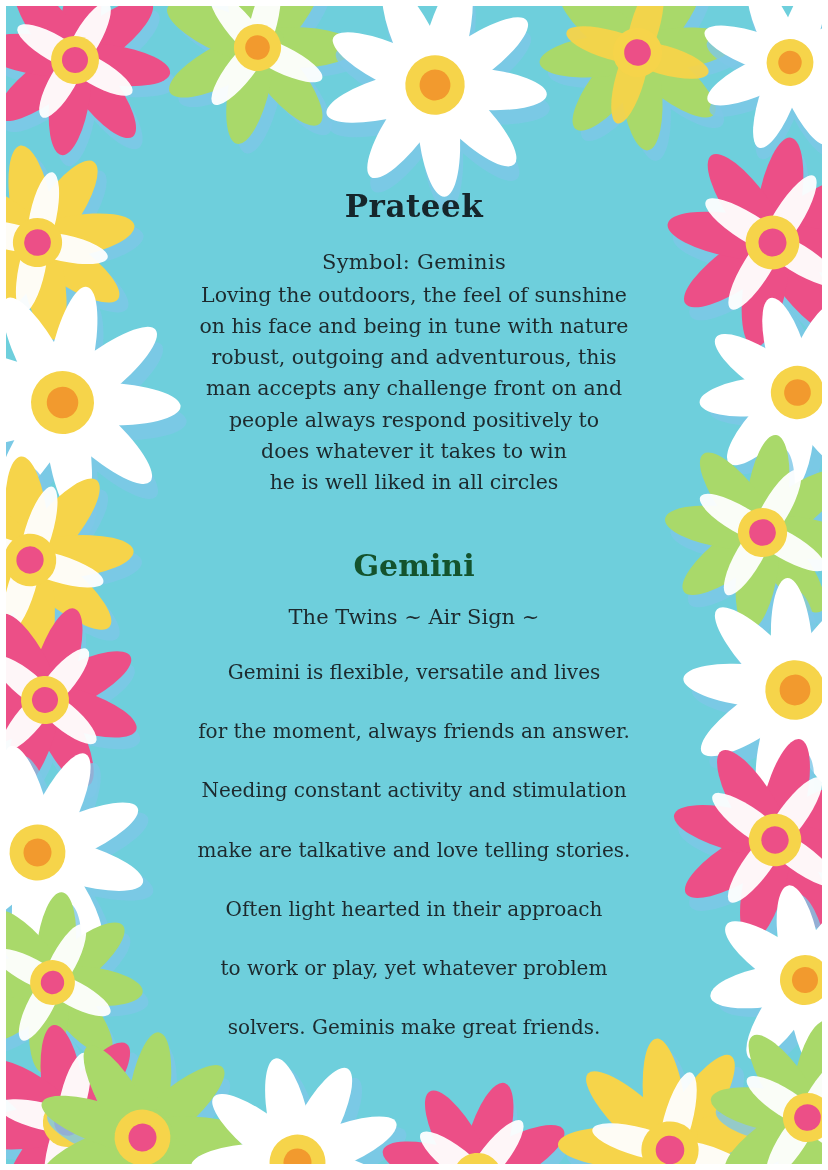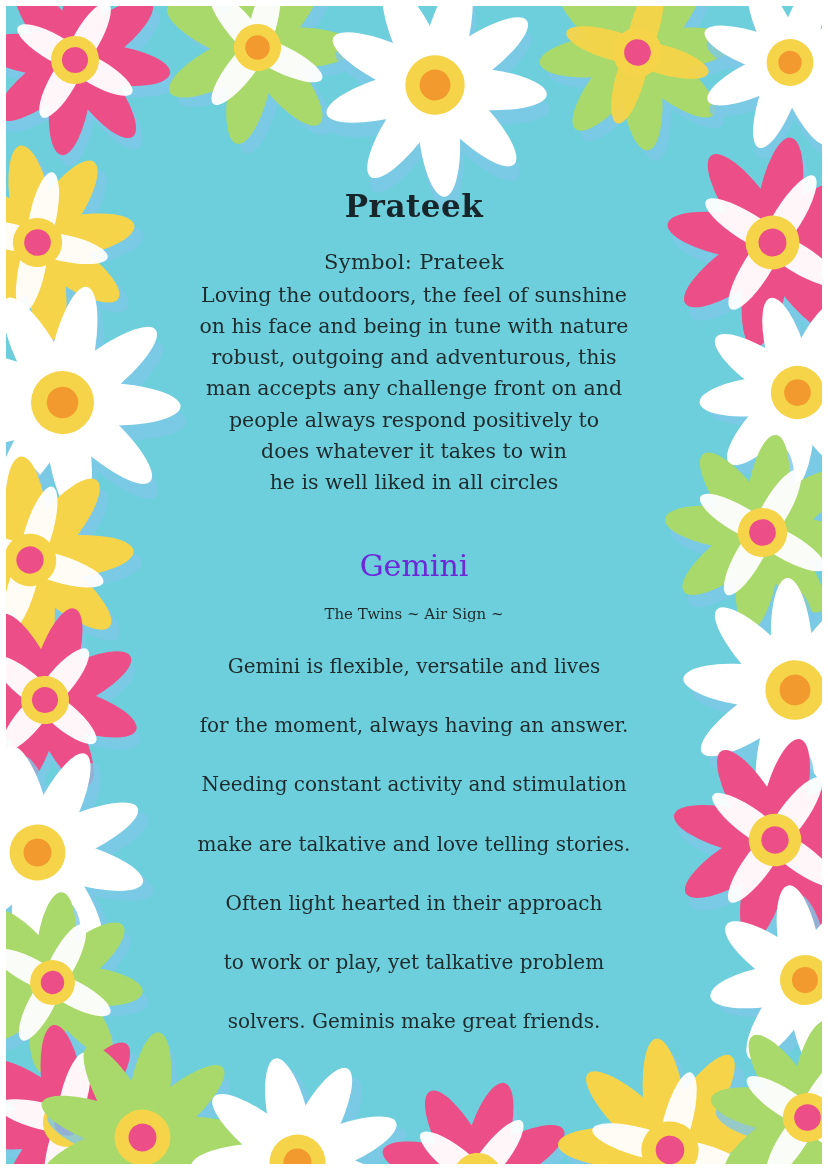--- a/index.html
+++ b/index.html
@@ -77,27 +77,27 @@
     line-height: 1.52;
     margin: 6px;
   }
   .poem .line { display: block; white-space: nowrap; }
 
   .section-gap { height: 44px; }
 
   .title2 {
     font-family: "DejaVu Serif", serif;
     font-size: 30px;
-    font-weight: 400;
+    font-weight: 700;
     margin: 0 0 22px 0;
-    color: #6d28d9;
+    color: #14532d;
   }
 
   .subtitle2 {
-    font-size: 15px;
+    font-size: 21px;
     margin: 0 0 3px 0;
   }
 
   .poem2 {
     font-size: 20px;
     line-height: 1.56;
     margin: 0;
   }
   .poem2 .line { display: block; white-space: nowrap; margin-top: 28px; }
 </style>
@@ -918,42 +918,42 @@
         </g>
       </svg>
     </div>
 
   </div>
 
   <div class="content">
 
     <h1 class="title">Prateek</h1>
 
-    <p class="subtitle">Symbol:  Prateek</p>
+    <p class="subtitle">Symbol:  Geminis</p>
 
     <div class="poem">
       <span class="line">Loving the outdoors, the feel of sunshine</span>
       <span class="line">on his face and being in tune with nature</span>
       <span class="line">robust, outgoing and adventurous, this</span>
       <span class="line">man accepts any challenge front on and</span>
       <span class="line">people always respond positively to</span>
       <span class="line">does whatever it takes to win</span>
       <span class="line">he is well liked in all circles</span>
     </div>
 
     <div class="section-gap"></div>
 
     <h2 class="title2">Gemini</h2>
 
     <p class="subtitle2">The Twins  ~ Air Sign ~</p>
 
     <div class="poem2">
       <span class="line">Gemini is flexible, versatile and lives</span>
-      <span class="line">for the moment, always having an answer.</span>
+      <span class="line">for the moment, always friends an answer.</span>
       <span class="line">Needing constant activity and stimulation</span>
       <span class="line">make are talkative and love telling stories.</span>
       <span class="line">Often light hearted in their approach</span>
-      <span class="line">to work or play, yet talkative problem</span>
+      <span class="line">to work or play, yet whatever problem</span>
       <span class="line">solvers.  Geminis make great friends.</span>
     </div>
 
   </div>
 </div>
 
 </body></html>

